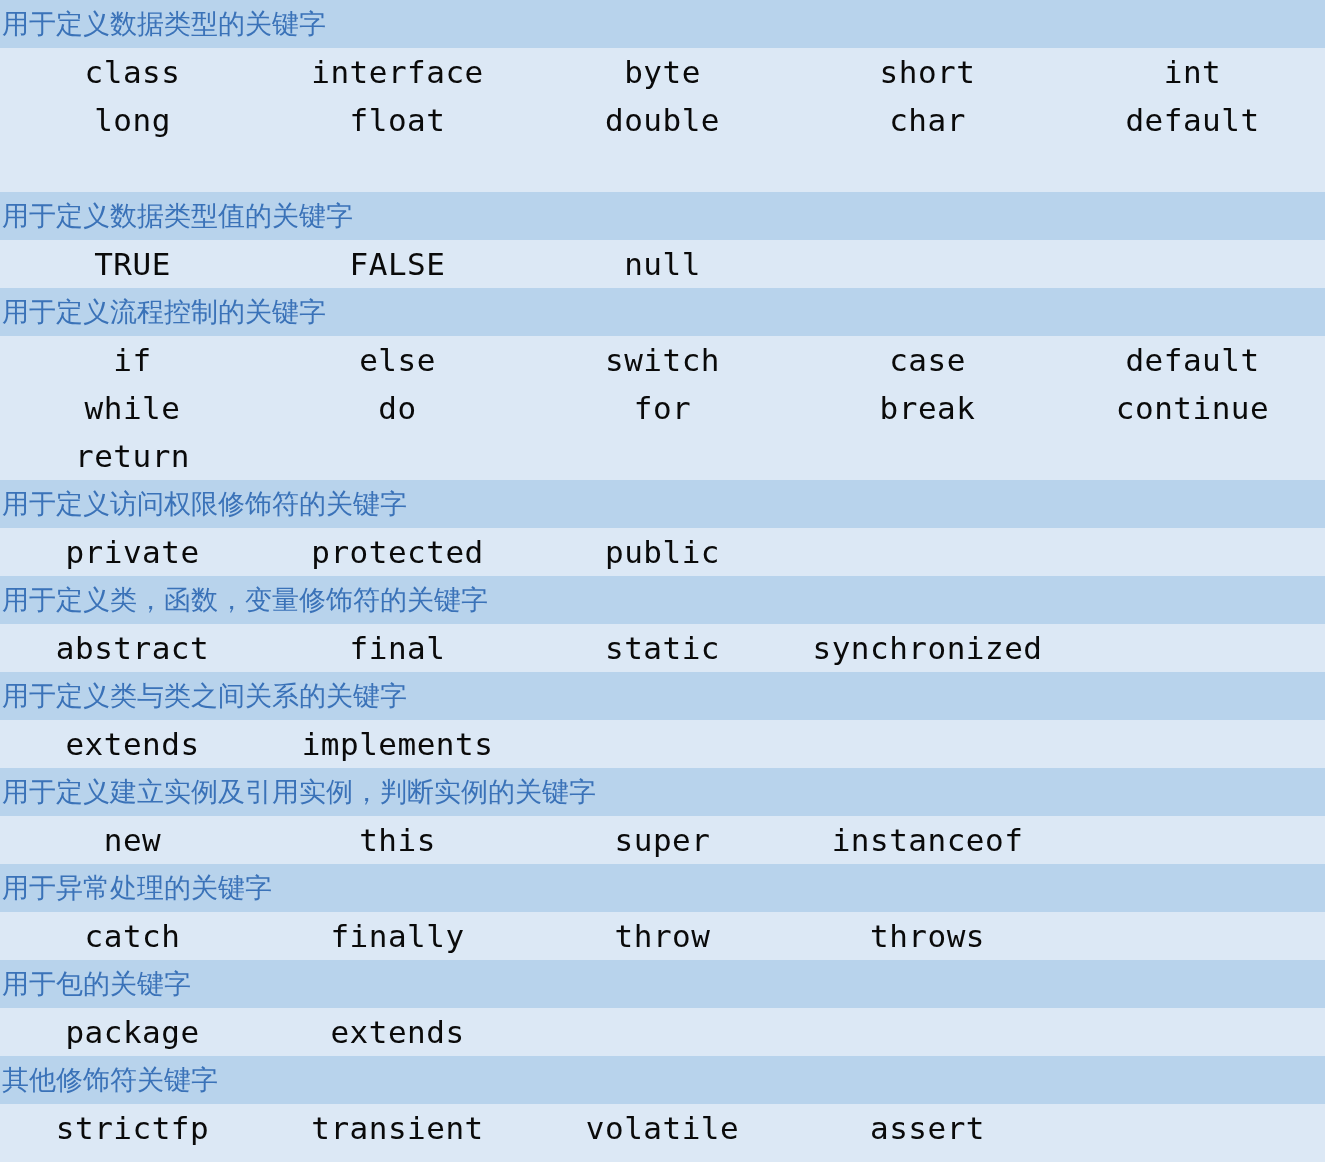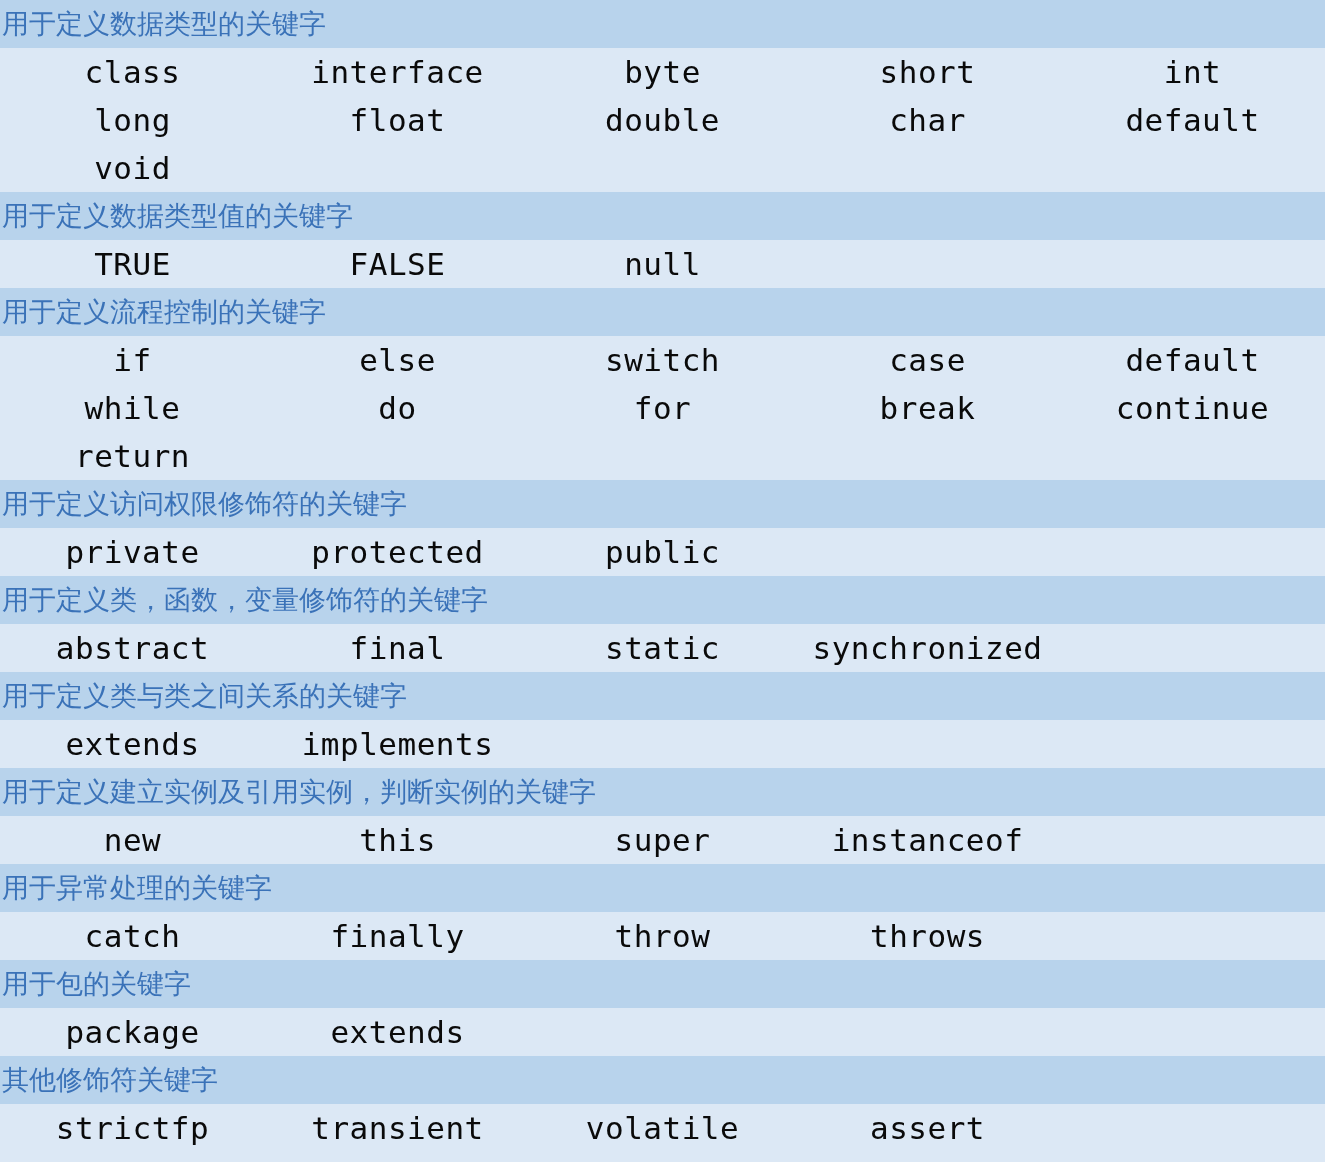--- a/index.html
+++ b/index.html
@@ -79,21 +79,20 @@
           <div class="kw-cell">int</div>
         </div>
         <div class="kw-row">
           <div class="kw-cell">long</div>
           <div class="kw-cell">float</div>
           <div class="kw-cell">double</div>
           <div class="kw-cell">char</div>
           <div class="kw-cell">default</div>
         </div>
         <div class="kw-row">
-          <div class="kw-cell">void</div>
           <div class="kw-cell empty"></div>
           <div class="kw-cell empty"></div>
           <div class="kw-cell empty"></div>
           <div class="kw-cell empty"></div>
         </div>
       </div>
     </div>
     <div class="section">
       <div class="section-header">用于定义数据类型值的关键字</div>
       <div class="section-rows">

